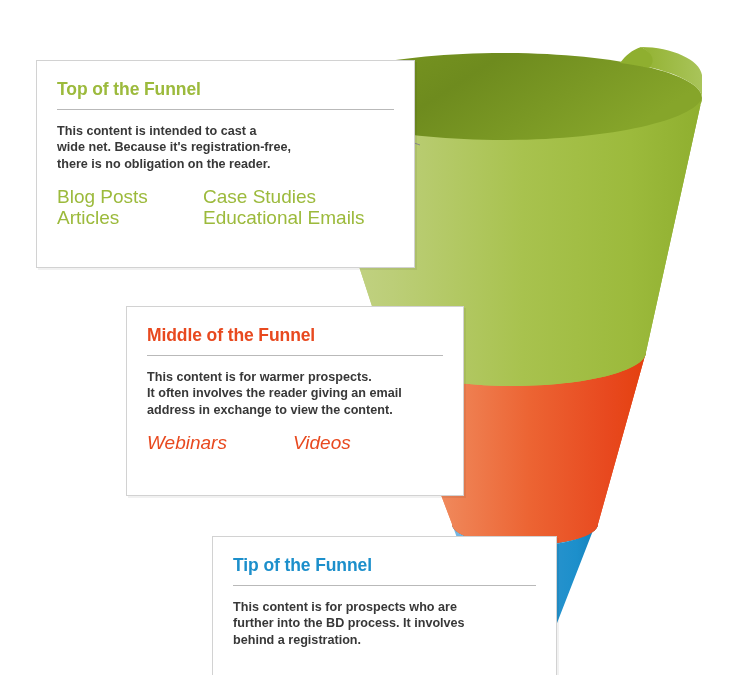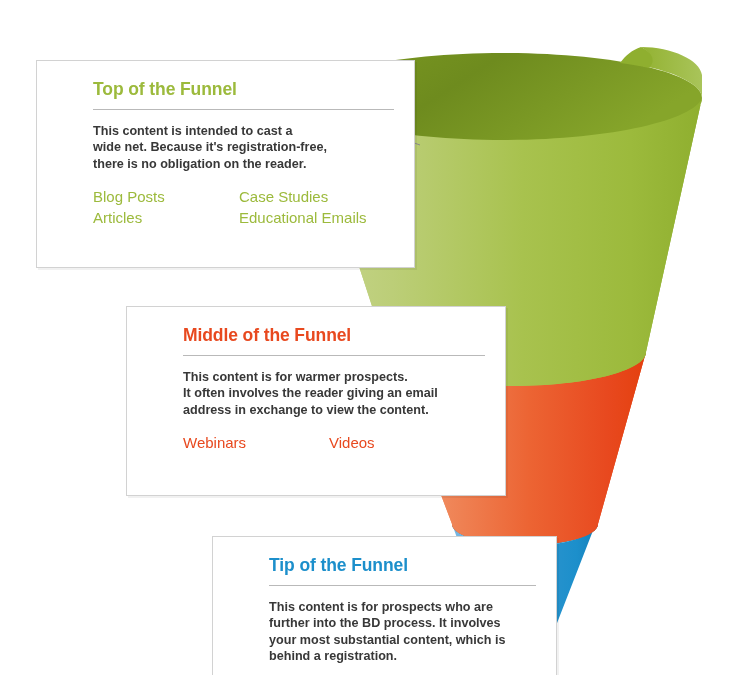--- a/index.html
+++ b/index.html
@@ -25,21 +25,20 @@
     height: 675px;
   }
 
   
   .callout {
     position: absolute;
     background: #ffffff;
     border: 1px solid #d2d2d2;
     box-sizing: border-box;
     box-shadow: 2px 2px 0 0 rgba(0,0,0,0.055);
-    padding-left: 36px;
   }
   .callout-inner {
     padding: 18px 20px 16px 20px;
   }
   .callout-title {
     font-size: 17.5px;
     font-weight: bold;
     letter-spacing: -0.1px;
     margin: 0 0 9px 0;
     white-space: nowrap;
@@ -55,21 +54,21 @@
     color: #383838;
     line-height: 16.4px;
     margin: 0 0 16px 0;
   }
   .callout-desc span { display: block; white-space: nowrap; }
 
   .tag-grid {
     display: grid;
     grid-template-columns: 146px auto;
     row-gap: 3px;
-    font-size: 15px;
+    font-size: 19px;
     line-height: 18px;
   }
   .tag {
     white-space: nowrap;
     cursor: pointer;
   }
 
   
   #callout-top {
     left: 36px;
@@ -77,25 +76,25 @@
     width: 379px;
     height: 208px;
   }
   #callout-top .callout-title { color: #9CBA3C; }
   #callout-top .tag { color: #9CBA3C; }
 
   
   #callout-middle {
     left: 126px;
     top: 306px;
-    width: 380px;
+    width: 338px;
     height: 190px;
   }
   #callout-middle .callout-title { color: #E8491F; }
-  #callout-middle .tag { color: #E8491F; }
+  #callout-middle .tag { color: #E8491F; font-style: italic; }
   #callout-middle .tag-grid { grid-template-columns: 146px auto; }
 
   
   #callout-tip {
     left: 212px;
     top: 536px;
     width: 345px;
     height: 180px;
   }
   #callout-tip .callout-title { color: #1C8FCB; }
@@ -242,19 +241,18 @@
     </div>
   </div>
 
   <div class="callout" id="callout-tip">
     <div class="callout-inner">
       <h2 class="callout-title">Tip of the Funnel</h2>
       <div class="callout-rule"></div>
       <p class="callout-desc">
         <span>This content is for prospects who are</span>
         <span>further into the BD process. It involves</span>
-        <span>your most substantial content, which is</span>
         <span>behind a registration.</span>
       </p>
     </div>
   </div>
 
 </div>
 
 </body></html>

